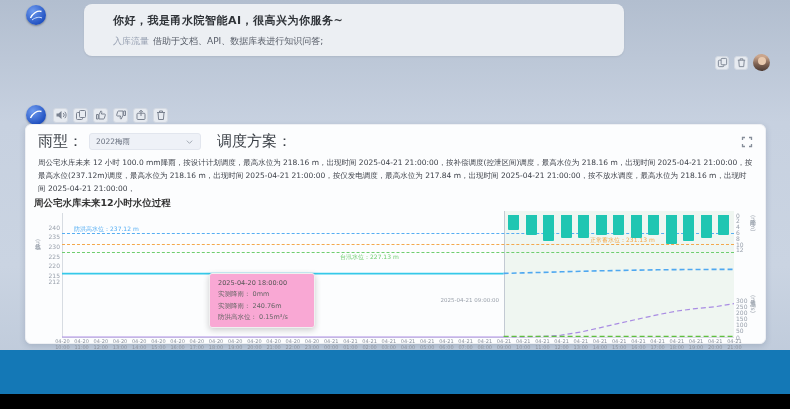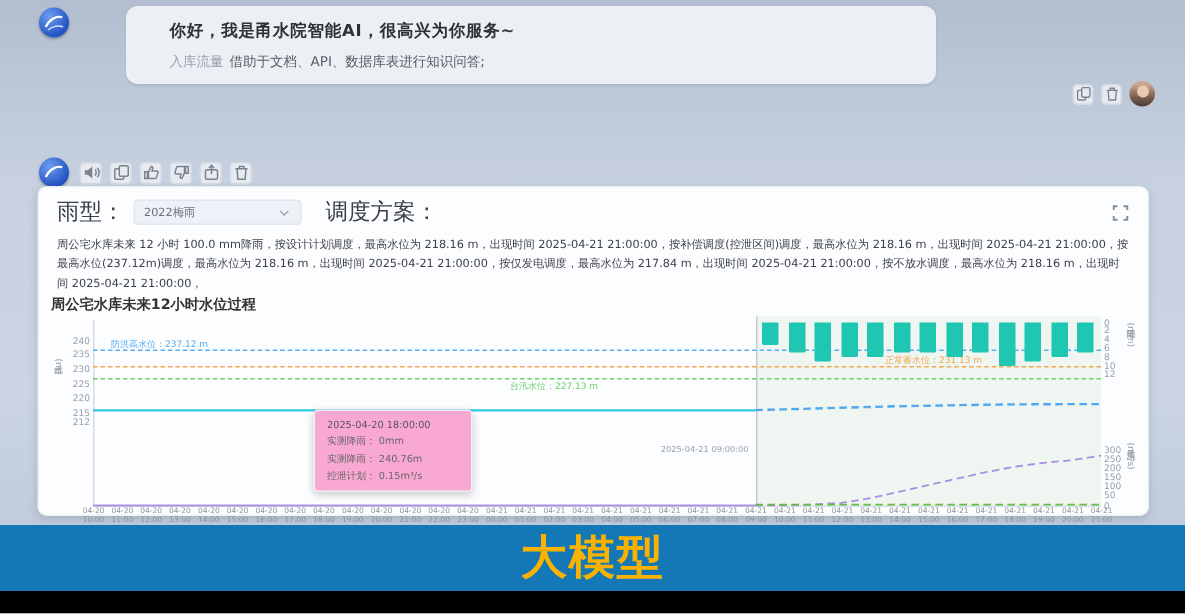--- a/index.html
+++ b/index.html
@@ -196,21 +196,21 @@
         <div class="tt-time">2025-04-20 18:00:00</div>
         <div class="tt-row">
             <span>实测降雨：</span>
             <span>0mm</span>
           </div>
         <div class="tt-row">
             <span>实测降雨：</span>
             <span>240.76m</span>
           </div>
         <div class="tt-row">
-            <span>控泄计划：</span>
+            <span>防洪高水位：</span>
             <span>0.15m³/s</span>
           </div>
       </div>
     <div class="tick tick-l" style="top: 26.5px;">240</div>
         <div class="tick tick-l" style="top: 36.2px;">235</div>
         <div class="tick tick-l" style="top: 45.9px;">230</div>
         <div class="tick tick-l" style="top: 55.6px;">225</div>
         <div class="tick tick-l" style="top: 65.3px;">220</div>
         <div class="tick tick-l" style="top: 75px;">215</div>
         <div class="tick tick-l" style="top: 80.82px;">212</div>
@@ -421,16 +421,15 @@
           </span>
           <span class="lg-item">
             <span class="lg-rect" style="background: rgb(35, 198, 180);"></span>
             <span>预报降雨</span>
           </span>
         </div>
       </div>
   </div>
 
   <div class="banner">
-    <span class="hl">大模型</span>
   </div>
   <div class="blackbar"></div>
 </div>
 
 </body></html>

